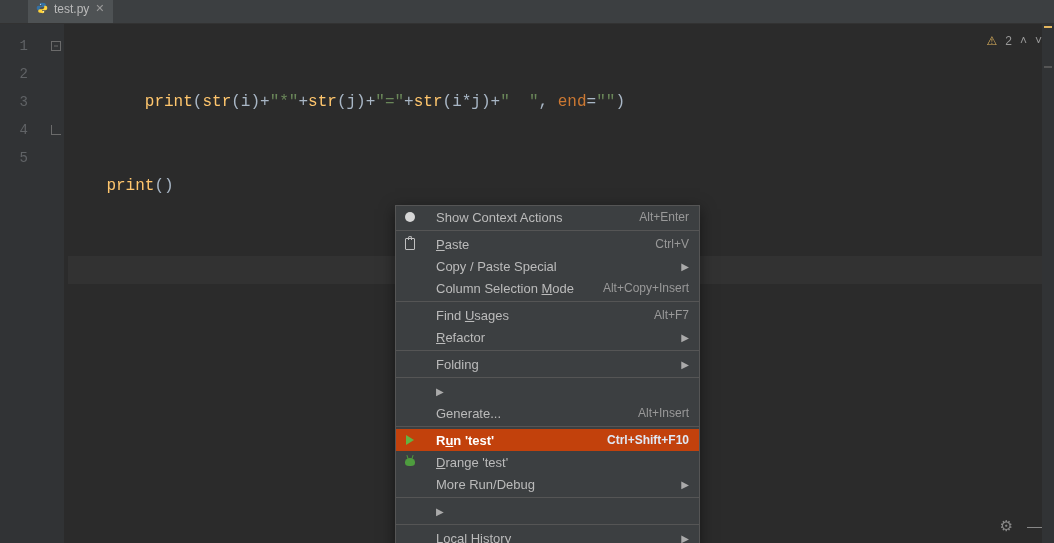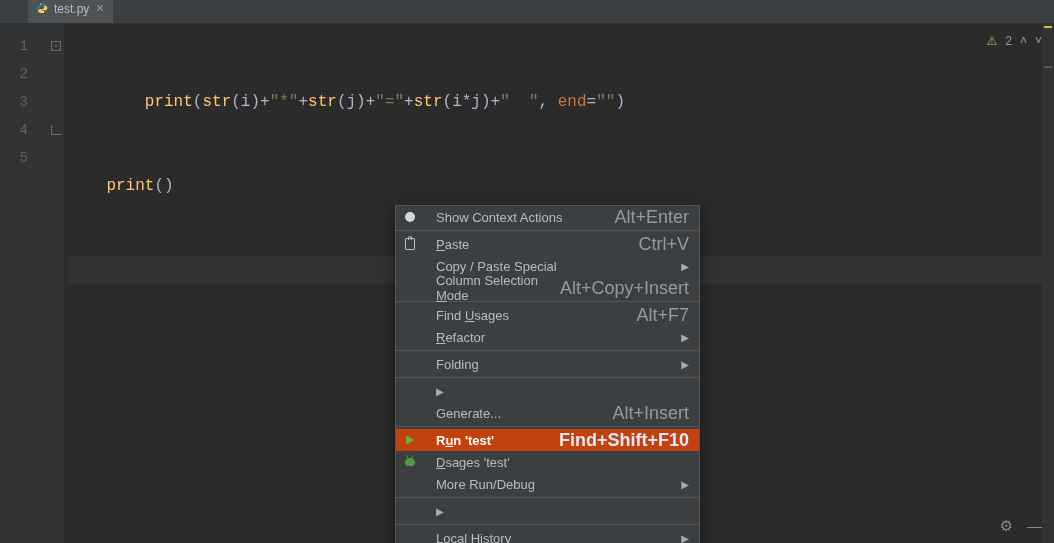--- a/index.html
+++ b/index.html
@@ -33,21 +33,21 @@
 
 .insp { position: absolute; right: 12px; top: 34px; display: flex; align-items: center; gap: 8px; color: #999; font-size: 12px; }
 .warn { color: #e2b55e; }
 .bottom-right { position: absolute; right: 12px; bottom: 8px; display: flex; gap: 14px; color: #888; }
 .gear, .horiz { font-size: 15px; }
 
 .menu { position: absolute; left: 395px; top: 205px; width: 305px; background: #3c3f41; border: 1px solid #555; box-shadow: 0 4px 14px rgba(0,0,0,.5); font-size: 13px; color: #bbbbbb; }
 .mi { display: flex; align-items: center; height: 22px; padding: 0 10px 0 6px; gap: 18px; }
 .mi .ic { width: 16px; display: flex; align-items: center; justify-content: center; }
 .mi .lab { flex: 1; }
-.mi .sc { color: #999; font-size: 18px; }
+.mi .sc { color: #999; font-size: 12px; }
 .mi .arw { color: #aaa; font-size: 10px; }
 .mi.sel { background: #c2410c; color: #fff; font-weight: bold; }
 .mi.sel .sc { color: #e0e8f5; }
 .menu .sep { height: 1px; background: #555; margin: 2px 0; }
 .mn { text-decoration: underline; }
 .bulb { width: 10px; height: 10px; border-radius: 50%; background: #d6d6d6; display: inline-block; }
 .clip { width: 10px; height: 12px; border: 1px solid #c0c0c0; border-radius: 1px; display: inline-block; position: relative; }
 .clip::before { content: ""; position: absolute; left: 2px; right: 2px; top: -3px; height: 3px; border: 1px solid #c0c0c0; border-bottom: none; border-radius: 2px 2px 0 0; }
 .run-tri { width: 0; height: 0; border-left: 8px solid #62b543; border-top: 5px solid transparent; border-bottom: 5px solid transparent; display: inline-block; }
 .bug { width:10px; height:8px; background:#4e9c3e; border-radius:50% 50% 40% 40%; display:inline-block; position:relative; }
@@ -170,27 +170,27 @@
       <span class="ic"></span>
       <span class="lab">Generate...</span>
       <span class="sc">Alt+Insert</span>
     </div>
   <div class="sep"></div>
   <div class="mi sel">
       <span class="ic">
         <span class="run-tri"></span>
       </span>
       <span class="lab"><span>R</span><span class="mn">u</span><span>n 'test'</span></span>
-      <span class="sc">Find+Shift+F10</span>
+      <span class="sc">Ctrl+Shift+F10</span>
     </div>
   <div class="mi">
       <span class="ic">
         <span class="bug"></span>
       </span>
-      <span class="lab"><span></span><span class="mn">D</span><span>sages 'test'</span></span>
+      <span class="lab"><span></span><span class="mn">D</span><span>range 'test'</span></span>
     </div>
   <div class="mi">
       <span class="ic"></span>
       <span class="lab">More Run/Debug</span>
       <span class="arw">▶</span>
     </div>
   <div class="sep"></div>
   <div class="mi">
       <span class="ic"></span>
       <span class="arw">▶</span>

